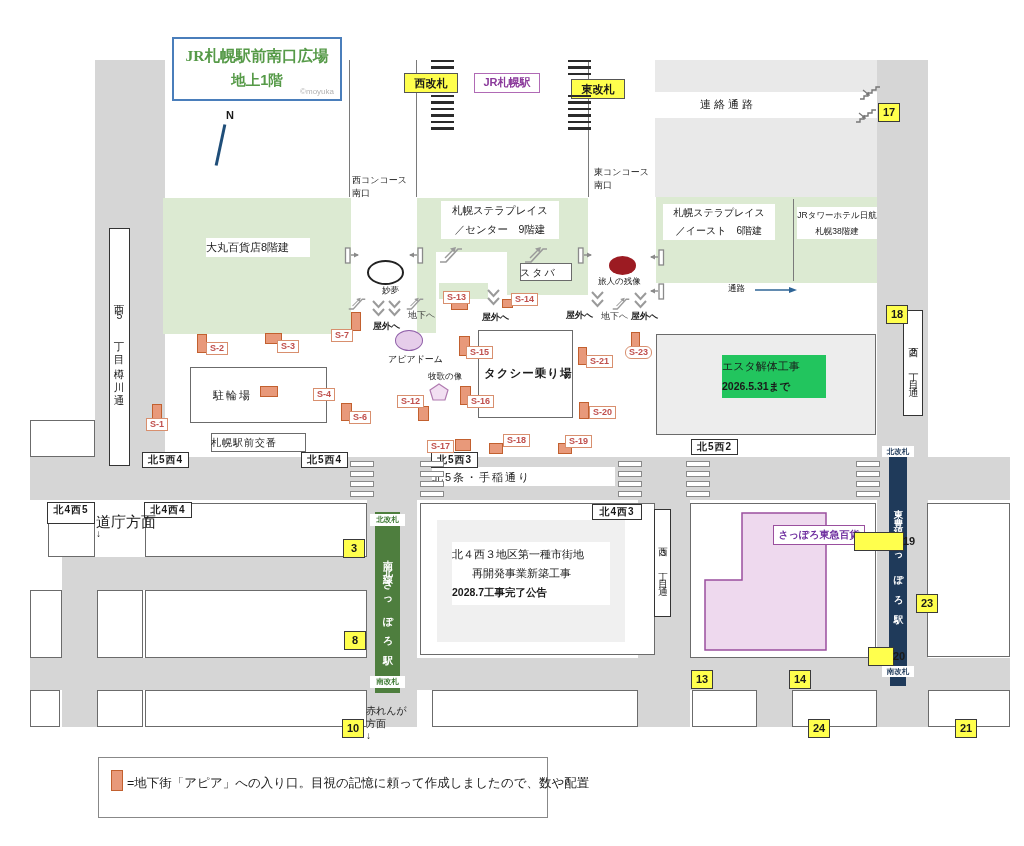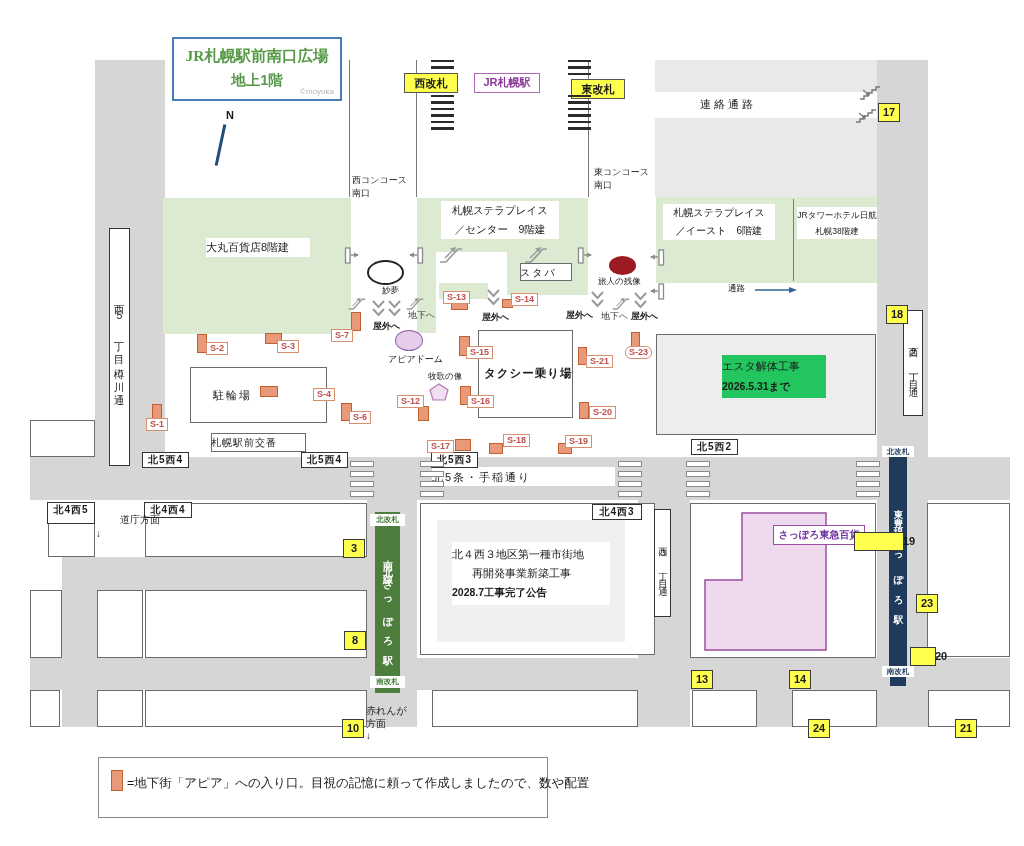--- a/index.html
+++ b/index.html
@@ -170,21 +170,21 @@
   <div class="abs vtext" style="left:375px;top:524px;width:25px;height:158px;color:#fff;font-weight:bold;font-size:10px;letter-spacing:7px;">南北線さっぽろ駅</div>
   <div class="gatelbl" style="left:370px;top:514px;width:35px;height:12px;color:#3e7a34;font-size:7.5px;line-height:12px;">北改札</div>
   <div class="gatelbl" style="left:370px;top:676px;width:35px;height:12px;color:#3e7a34;font-size:7.5px;line-height:12px;">南改札</div>
 
   <div class="abs" style="left:889px;top:452px;width:18px;height:214px;background:#1f3a5a;"></div>
   <div class="abs" style="left:890px;top:677px;width:16px;height:9px;background:#1f3a5a;"></div>
   <div class="abs vtext" style="left:889px;top:460px;width:18px;height:198px;color:#fff;font-weight:bold;font-size:9.5px;letter-spacing:9px;">東豊線さっぽろ駅</div>
   <div class="gatelbl" style="left:882px;top:446px;width:32px;height:11px;color:#1f3a5a;font-size:7.5px;line-height:11px;">北改札</div>
   <div class="gatelbl" style="left:882px;top:666px;width:32px;height:11px;color:#1f3a5a;font-size:7.5px;line-height:11px;">南改札</div>
 
-  <div class="txt c" style="left:96px;top:513px;width:48px;font-size:10px;margin-left:24px;">道庁方面</div>
+  <div class="txt c" style="left:96px;top:513px;width:48px;font-size:15px;">道庁方面</div>
   <div class="txt c" style="left:96px;top:528px;width:48px;font-size:10px;">↓</div>
   <div class="txt c" style="left:366px;top:704px;width:50px;font-size:10px;">赤れんが</div>
   <div class="txt c" style="left:366px;top:717px;width:50px;font-size:10px;">方面</div>
   <div class="txt c" style="left:366px;top:730px;width:50px;font-size:10px;">↓</div>
 
   <div class="abs" style="left:367px;top:260px;width:37px;height:25px;border:2px solid #222;border-radius:50%;background:#fff;"></div>
   <div class="txt" style="left:382px;top:285px;font-size:8.5px;">妙夢</div>
 
   <div class="abs" style="left:609px;top:256px;width:27px;height:19px;border-radius:50%;background:#9c1b22;"></div>
   <div class="txt" style="left:598px;top:276px;font-size:8.5px;">旅人の残像</div>
@@ -236,21 +236,21 @@
     <div class="smark" style="position:absolute;left:631px;top:332px;width:9px;height:16px;"></div>
     <div class="sbox" style="position:absolute;left:625px;top:346px;border-radius:6px;">S-23</div>
     <div class="num" style="position:absolute;left:878px;top:74px;">17</div>
     <div class="num" style="position:absolute;left:886px;top:276px;">18</div>
     <div class="num" style="position:absolute;left:343px;top:510px;">3</div>
     <div class="num" style="position:absolute;left:344px;top:602px;">8</div>
     <div class="num" style="position:absolute;left:342px;top:690px;">10</div>
     <div class="num" style="position:absolute;left:691px;top:641px;">13</div>
     <div class="num" style="position:absolute;left:789px;top:641px;">14</div>
     <div class="num" style="position:absolute;left:854px;top:503px;padding-left:48px;">19</div>
-    <div class="num" style="position:absolute;left:910px;top:618px;padding-left:24px;">20</div>
+    <div class="num" style="position:absolute;left:868px;top:618px;padding-left:24px;">20</div>
     <div class="num" style="position:absolute;left:955px;top:690px;">21</div>
     <div class="num" style="position:absolute;left:916px;top:565px;">23</div>
     <div class="num" style="position:absolute;left:808px;top:690px;">24</div>
     <div class="crossbar" style="position:absolute;left:350px;top:461px;"></div>
     <div class="crossbar" style="position:absolute;left:350px;top:471px;"></div>
     <div class="crossbar" style="position:absolute;left:350px;top:481px;"></div>
     <div class="crossbar" style="position:absolute;left:350px;top:491px;"></div>
     <div class="crossbar" style="position:absolute;left:420px;top:461px;"></div>
     <div class="crossbar" style="position:absolute;left:420px;top:471px;"></div>
     <div class="crossbar" style="position:absolute;left:420px;top:481px;"></div>

